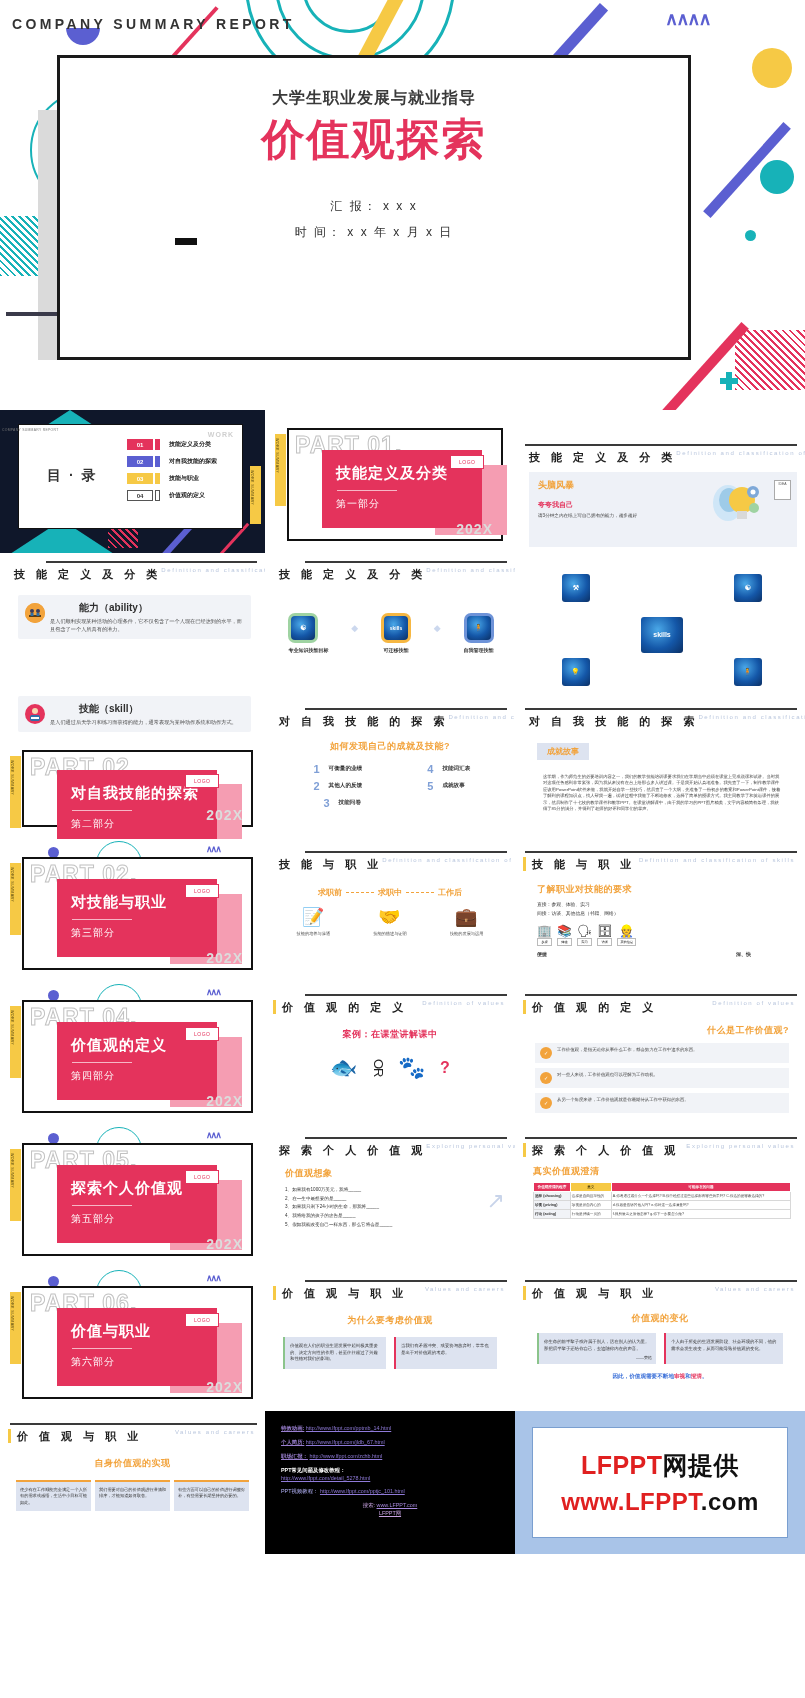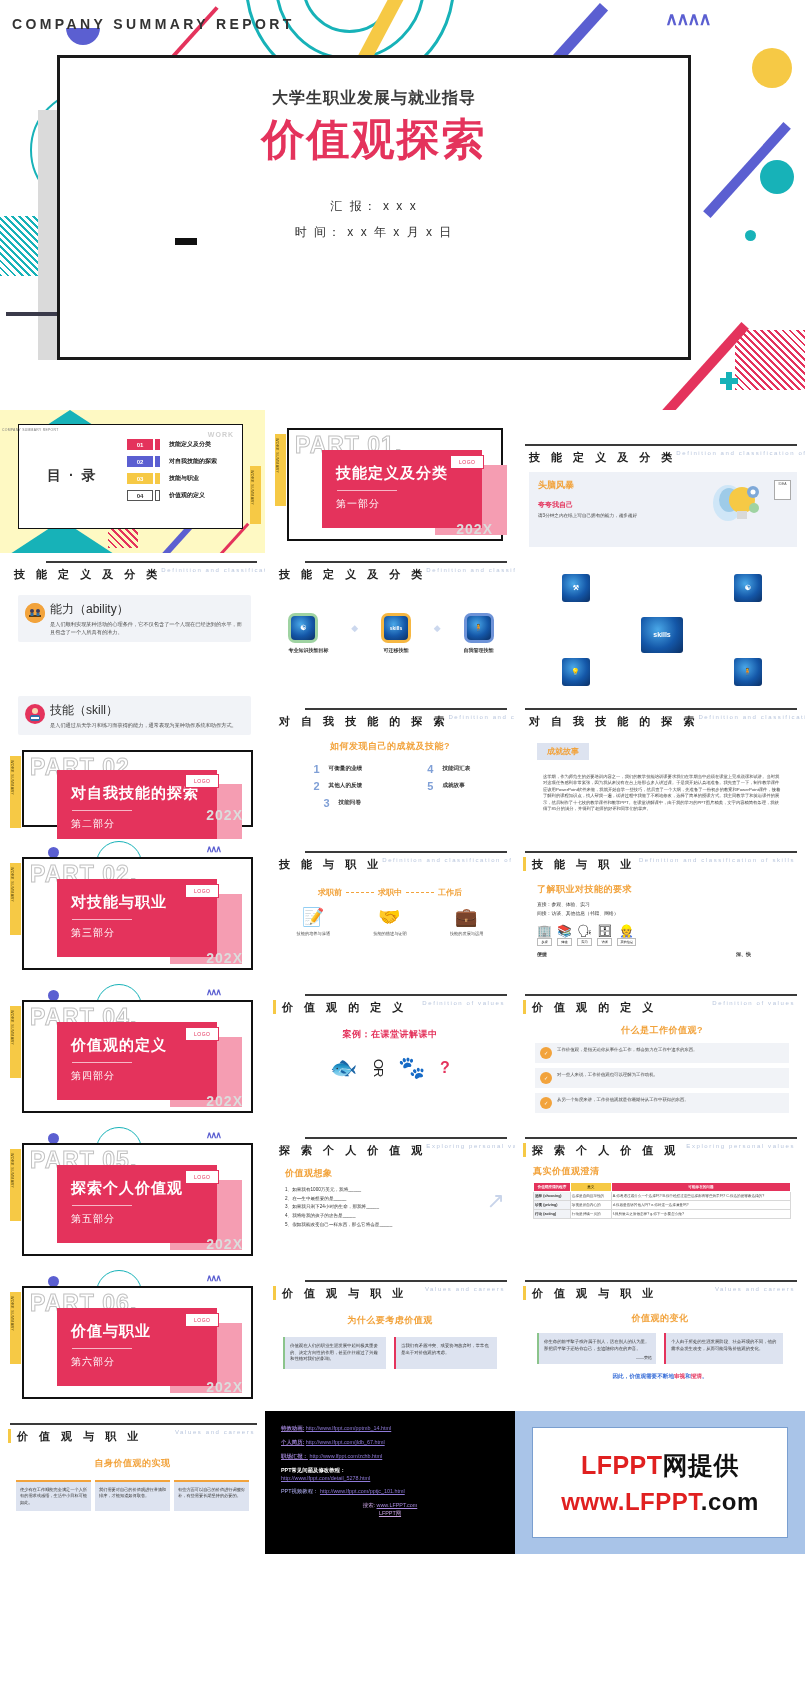--- a/index.html
+++ b/index.html
@@ -67,21 +67,21 @@
   .blackdash { position:absolute; left: 172px; top: 234px; width: 22px; height: 7px; background:#111; z-index: 40;}
 
   
   .grid {
     position: absolute; top: 410px; left: 0;
     width: 805px; height: 1288px;
     display: grid;
     grid-template-columns: 265px 250px 290px;
     grid-auto-rows: 143px;
   }
-  .cell { position: relative; overflow: hidden; background: #fef9c3; }
+  .cell { position: relative; overflow: hidden; background: #0f172a; }
 
   
   .part-slide { position:absolute; inset:0; background:#fff; overflow:hidden; }
   .part-frame {
     position:absolute; left: 22px; top: 18px; right: 12px; bottom: 12px;
     border: 2px solid #111; background: #fff;
   }
   .part-ghost {
     position:absolute; left: 30px; top: 22px;
     font-size: 23px; font-weight: bold; letter-spacing: 1px;
@@ -128,21 +128,21 @@
 
   
   .gray-card {
     background:#f1f3f7; border-radius: 2px; padding: 6px 8px 6px 32px;
     position: relative; margin-bottom: 7px;
   }
   .gray-card .bullet-icon {
     position:absolute; left: 7px; top: 8px; width: 20px; height: 20px;
     border-radius: 50%;
   }
-  .gc-title { font-size: 12px; font-weight: normal; color:#2e2e2e; margin-bottom: 2px;}
+  .gc-title { font-size: 10px; font-weight: bold; color:#2e2e2e; margin-bottom: 2px; margin-left: 29px;}
   .gc-body { font-size: 5.2px; color:#4a4a4a; line-height: 1.55;}
 
   .sec-title-orange { font-size: 9px; font-weight:bold; color:#f2a33c; text-align:center; letter-spacing:.5px;}
   .sec-title-pink { font-size: 9px; font-weight:bold; color:#e4335c; text-align:center; letter-spacing:.5px;}
 
   .icon-tile { width: 30px; height: 30px; border-radius: 7px; display:flex; align-items:center; justify-content:center;}
   .icon-inner { width: 24px; height:24px; border-radius: 4px; background: radial-gradient(circle at 40% 35%, #4aa8e8 0%, #1457a8 55%, #0b2f63 100%); display:flex;align-items:center;justify-content:center;color:#fff;font-size:7px;font-weight:bold;}
   .tile-label { font-size: 5px; color:#333; text-align:center; margin-top:4px; font-weight:bold;}
 
   .numline { display:flex; align-items:center; margin-bottom: 5px;}
@@ -661,21 +661,21 @@
 
   <div class="cell">
     <div class="content-slide">
       <div class="slide-topline" style="top:12px;left:10px;right:8px;"></div>
       <div class="slide-head" style="top:18px;">
         <div class="accent"></div>
         <div class="zh">价 值 观 的 定 义</div>
         <div class="en">Definition of values</div>
       </div>
       <div style="position:absolute;left:20px;right:16px;top:42px;">
-        <div class="sec-title-orange" style="text-align:center;">什么是工作价值观?</div>
+        <div class="sec-title-orange" style="text-align:right;">什么是工作价值观?</div>
         <div class="vrow" style="margin-top:6px;">
           <div class="dot">✓</div>
           <div class="txt">工作价值观，是指无论你从事什么工作，都会努力在工作中追求的东西。</div>
         </div>
         <div class="vrow">
           <div class="dot">✓</div>
           <div class="txt">对一些人来说，工作价值观也可以理解为工作动机。</div>
         </div>
         <div class="vrow">
           <div class="dot">✓</div>

